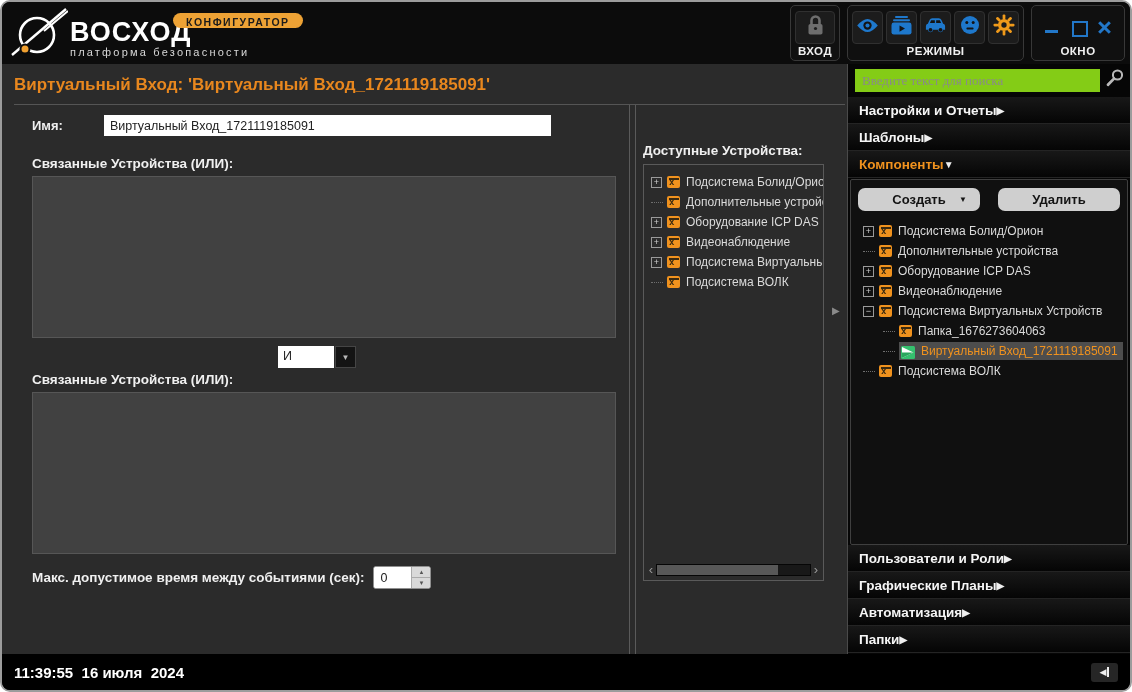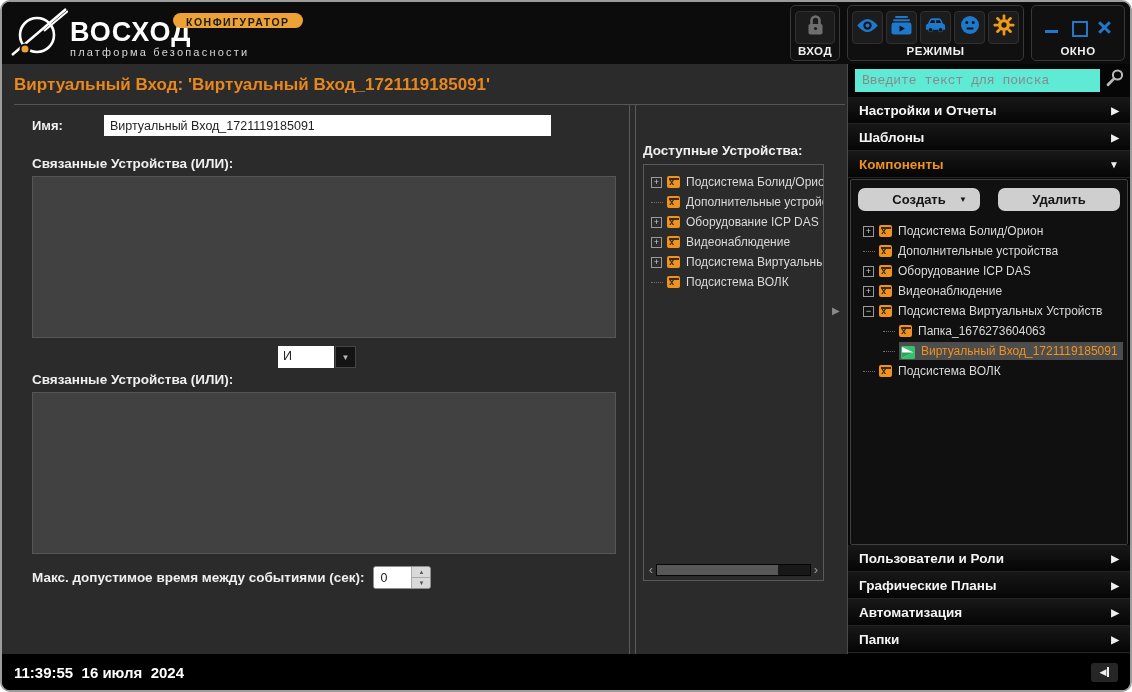--- a/index.html
+++ b/index.html
@@ -84,24 +84,24 @@
   .tree-label { font-size: 12px; color: #dadada; overflow: hidden; }
   .dev-hscroll { position: absolute; bottom: 3px; left: 2px; right: 2px; height: 14px; display: flex; align-items: center; }
   .scroll-arrow { color: #9a9a9a; font-size: 13px; line-height: 12px; width: 10px; text-align: center; cursor: pointer; }
   .scroll-track { flex: 1; height: 12px; background: #181818; border: 1px solid #060606; display: flex; }
   .scroll-thumb { width: 79%; height: 100%; background: #585858; cursor: grab; }
   .collapse-strip { width: 26px; flex: none; position: relative; }
   .strip-arrow { position: absolute; top: 200px; left: 8px; color: #8a8a8a; font-size: 10px; cursor: pointer; }
   
   .sidebar { flex: 1; background: #060606; border-left: 1px solid #4a4a4a; display: flex; flex-direction: column; padding-top: 3px; min-width: 0; }
   .search-row { display: flex; align-items: center; padding: 1px 5px 4px 7px; gap: 4px; flex: none; }
-  .search-input { flex: 1; height: 23px; background: #5eead4; border: none; font-size: 13px; color: #333; padding: 0 7px; min-width: 0; font-family: Liberation Mono, monospace; }
+  .search-input { flex: 1; height: 23px; background: #84cc16; border: none; font-size: 13px; color: #333; padding: 0 7px; min-width: 0; font-family: Liberation Serif, serif; }
   .search-input::placeholder { color: #8a8a8a; }
   .acc {
-    height: 27px; flex: none; display: flex; align-items: center; justify-content: space-between;
+    height: 27px; flex: none; display: flex; align-items: center; justify-content: flex-start;
     padding: 0 11px; color: #f5f5f5; font-size: 13.5px; font-weight: bold;
     background: linear-gradient(#181818, #050505); border-bottom: 1px solid #242424; cursor: pointer;
   }
   .acc-arrow { font-size: 10px; color: #f0f0f0; }
   .acc.active .acc-title { color: #f0921e; }
   .comp-panel { margin: 1px 2px 0; border: 1px solid #3f3f3f; border-radius: 2px; background: #101010; height: 366px; flex: none; padding-top: 7px; overflow: hidden; }
   .btn-row { display: flex; gap: 18px; padding: 1px 7px 7px; }
   .panel-btn {
     flex: 1; height: 23px; background: #cfcfcf; border: none; border-radius: 7px;
     font-size: 13px; font-weight: bold; color: #141414; cursor: pointer; position: relative; font-family: "Liberation Sans", sans-serif;

